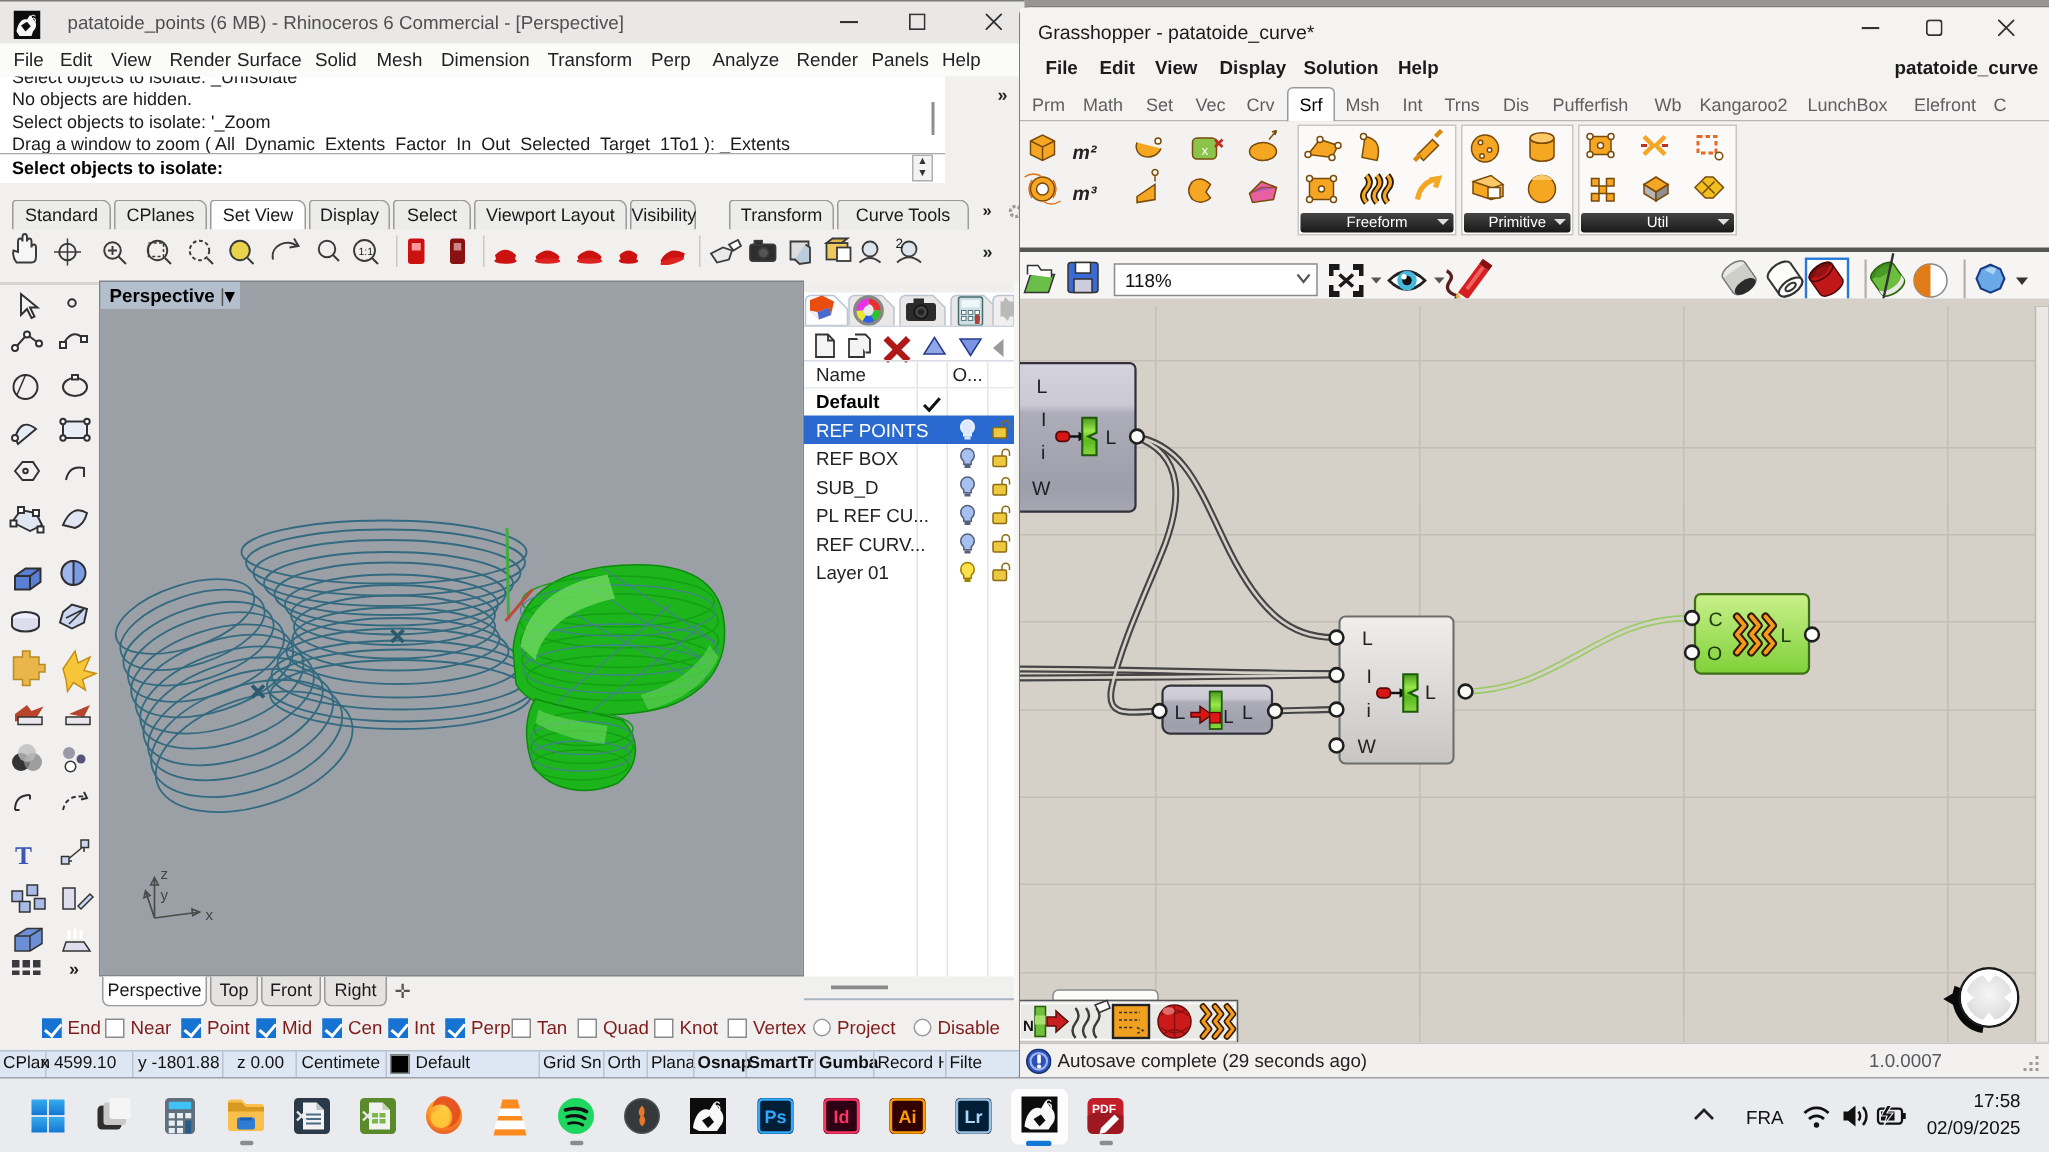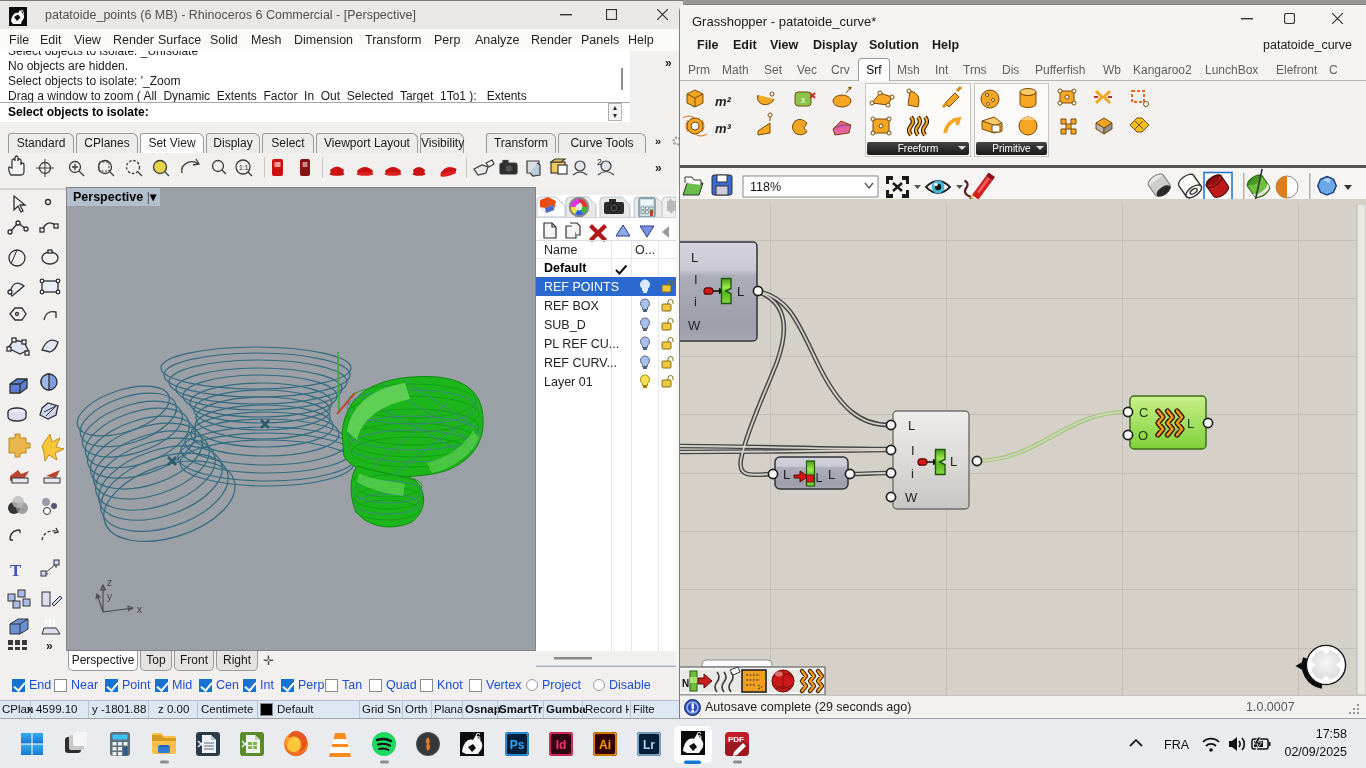--- a/index.html
+++ b/index.html
@@ -19,21 +19,21 @@
 .rtab { position:absolute; top:0; height:20px; border:1px solid #9a9a9a; border-bottom:none; border-radius:3px 6px 0 0; background:#ececea; text-align:center; line-height:19px; }
 .rtab.act { background:#fff; z-index:2; }
 #rh-tools { left:0; top:153px; width:683px; height:29px; }
 #rh-side { left:0; top:188px; width:66px; height:462px; background:#f1f0ef; }
 #rh-vp { left:67px; top:188px; width:468px; height:462px; background:#9aa0a5; overflow:hidden; outline:1px solid #7f8488; }
 #vp-label { position:absolute; left:0px; top:0px; height:18px; background:#b3bfcd; color:#000; font-weight:bold; font-size:12.5px; line-height:18px; padding:0 4px 0 6px; }
 #rh-layers { left:536px; top:188px; width:140px; height:479px; background:transparent; }
 #rh-vptabs { left:0; top:650px; width:683px; height:22px; background:transparent; font-size:12px; }
 .vtab { position:absolute; top:1px; height:20px; border:1px solid #9a9a9a; border-top:none; border-radius:0 0 5px 5px; background:#e4e3e2; text-align:center; line-height:18px; color:#1a1a1a; }
 .vtab.act { background:#fff; }
-#rh-osnap { left:0; top:672px; width:683px; height:28px; background:#f1f0ef; font-size:12.5px; color:#1d4ed8; }
+#rh-osnap { left:16px; top:672px; width:683px; height:28px; background:#f1f0ef; font-size:12.5px; color:#7f1d1d; }
 .os { position:absolute; top:6px; display:flex; align-items:center; gap:4px; }
 .cb { width:13px; height:13px; border:1px solid #8a8a8a; background:#fff; display:inline-block; }
 .cb.on { background:#1673d2; border-color:#1673d2; position:relative; }
 .cb.on:after { content:""; position:absolute; left:3px; top:0px; width:5px; height:9px; border:solid #fff; border-width:0 2px 2px 0; transform:rotate(40deg); }
 .rd { width:12px; height:12px; border:1px solid #9a9a9a; border-radius:50%; background:#fdfdfd; display:inline-block; }
 #rh-status { left:0; top:700px; width:683px; height:18px; background:#dde7f3; border-top:1px solid #b5bfce; font-size:11.5px; color:#111; }
 #rh-status span { position:absolute; top:2px; }
 #rh-status i { position:absolute; top:0px; width:1px; height:18px; background:#b9c3d2; }
 
 #gh { left:679px; top:4px; width:687px; height:714px; background:#f4f3f1; border:1px solid #7e7d7b; border-right:none; border-radius:7px 0 0 0; }
@@ -528,21 +528,21 @@
       <path d="M0 0 L11 11 M11 0 L0 11" stroke="#333" stroke-width="1.2"></path>
     </svg>
 </div>
 <div class="abs" id="gh-menu">
 <span style="left:17px">File</span>
     <span style="left:53px">Edit</span>
     <span style="left:90px">View</span>
     <span style="left:133px">Display</span>
     <span style="left:189px">Solution</span>
     <span style="left:252px">Help</span>
-<span style="left:583px;font-weight:normal">patatoide_curve</span>
+<span style="left:583px;font-weight:bold">patatoide_curve</span>
 </div>
 <div class="abs" id="gh-tabrow">
 <span style="left:8px">Prm</span>
     <span style="left:42px">Math</span>
     <span style="left:84px">Set</span>
     <span style="left:117px">Vec</span>
     <span style="left:151px">Crv</span>
 <span class="abs" style="left:178px;top:1px;width:32px;height:23px;background:#fff;border:1px solid #9a9a9a;border-bottom:none;border-radius:4px 4px 0 0;text-align:center;line-height:22px;color:#000;top:1px">Srf</span>
 <span style="left:217px">Msh</span>
     <span style="left:255px">Int</span>
@@ -554,20 +554,23 @@
     <span style="left:525px">LunchBox</span>
     <span style="left:596px">Elefront</span>
     <span style="left:649px">C</span>
 </div>
 <div class="abs" id="gh-comp">
 <div class="ghgrp" style="left:185px;width:106px">
       <div class="ghlbl">Freeform<b></b></div>
     </div>
 <div class="ghgrp" style="left:294px;width:75px">
       <div class="ghlbl">Primitive<b></b></div>
+    </div>
+<div class="ghgrp" style="left:372px;width:106px">
+      <div class="ghlbl">Util<b></b></div>
     </div>
 <svg class="abs" style="left:0;top:0" width="686" height="79" viewBox="0 0 686 79">
 <g stroke="#7a4a08" stroke-width="1">
 <path d="M7 13 l8 -4 8 4 0 9 -8 4 -8 -4 Z" fill="#f5a623"></path>
         <path d="M7 13 l8 4 8 -4 M15 17 l0 9" fill="none"></path>
 <text x="43" y="25" font-size="13" font-weight="bold" font-style="italic" fill="#222" stroke="none" text-anchor="middle">m²</text>
 <path d="M78 14 a8 7 -20 1 0 16 4" fill="#f5a623"></path>
         <circle cx="92" cy="13" r="2" fill="#fff"></circle>
 <rect x="115" y="11" width="16" height="14" rx="3" fill="#8ac44a"></rect>
         <text x="121" y="22" font-size="9" fill="#fff" stroke="none">x</text>

